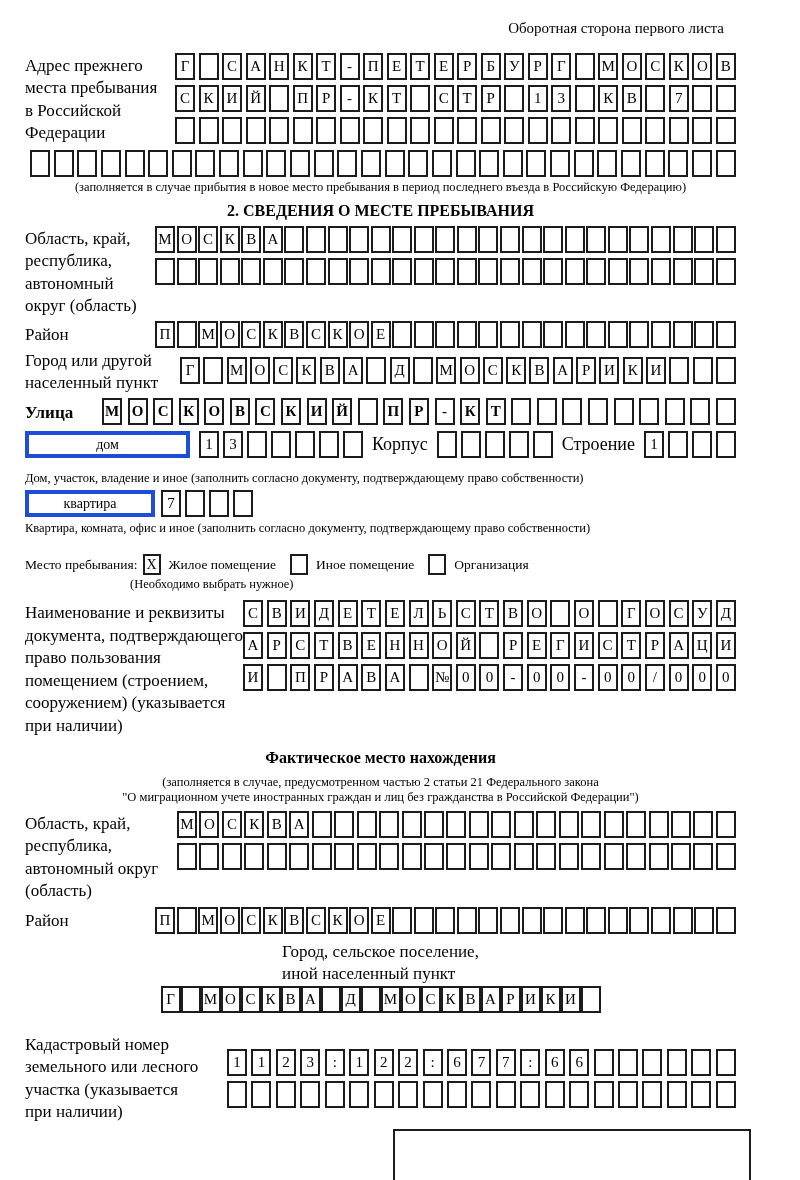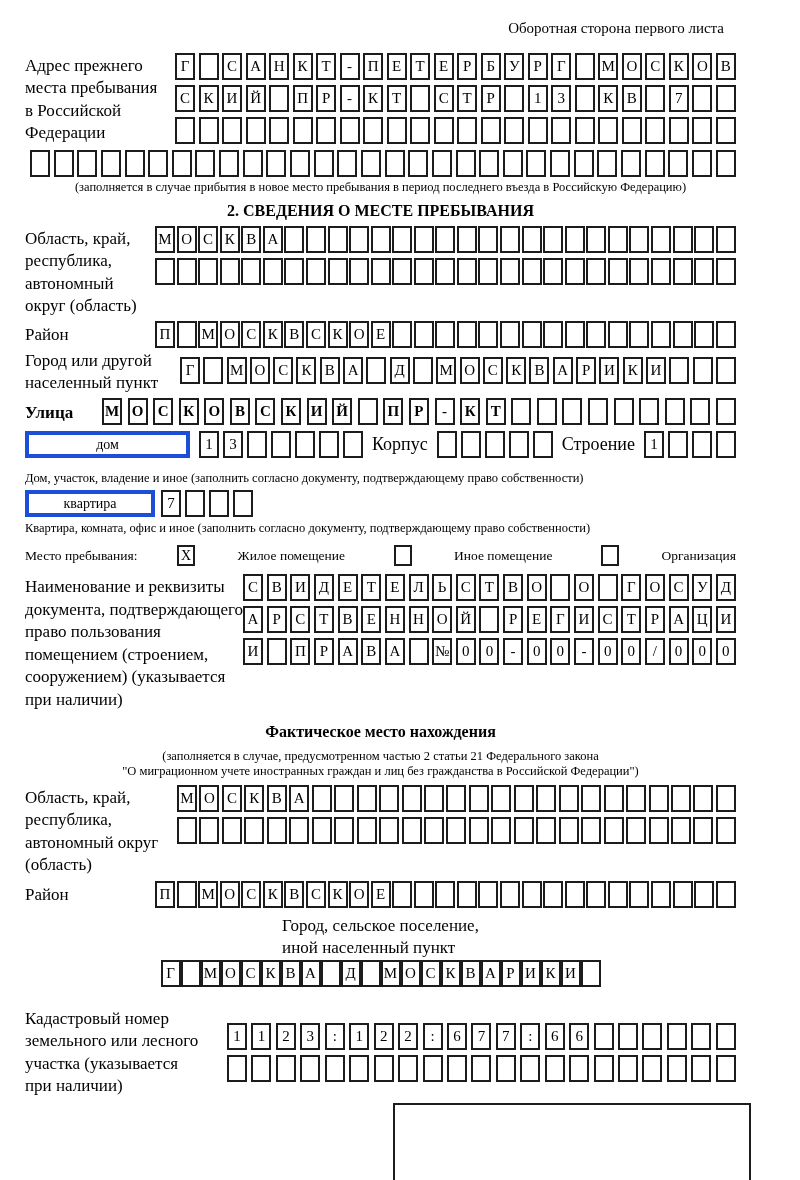--- a/index.html
+++ b/index.html
@@ -351,29 +351,30 @@
     <div class="widebox" style="width:130px;">квартира</div>
     <div class="inline-cells" style="margin-left:6px;">
         <div class="cell">7</div>
         <div class="cell"></div>
         <div class="cell"></div>
         <div class="cell"></div>
       </div>
   </div>
   <div class="caption" style="margin-top:4px;">Квартира, комната, офис и иное (заполнить согласно документу, подтверждающему право собственности)</div>
 
-  <div class="mesto-row" style="margin-top:9px;justify-content:space-between;">
+  <div class="mesto-row" style="margin-top:18px;">
     <span>Место пребывания:</span>
     <span class="chk" style="margin-left:5px;">X</span>
     <span>Жилое помещение</span>
     <span class="chk"></span>
     <span>Иное помещение</span>
     <span class="chk"></span>
     <span>Организация</span>
   </div>
+  <div class="caption" style="margin-left:105px;margin-top:2px;">(Необходимо выбрать нужное)</div>
 
   <div class="frow" style="margin-top:8px;">
     <div class="lbl" style="min-width:202px;">Наименование и реквизиты
 документа, подтверждающего
 право пользования
 помещением (строением,
 сооружением) (указывается
 при наличии)</div>
     <div class="cellcol" style="max-height:91px;">
       <div class="cellrow">

